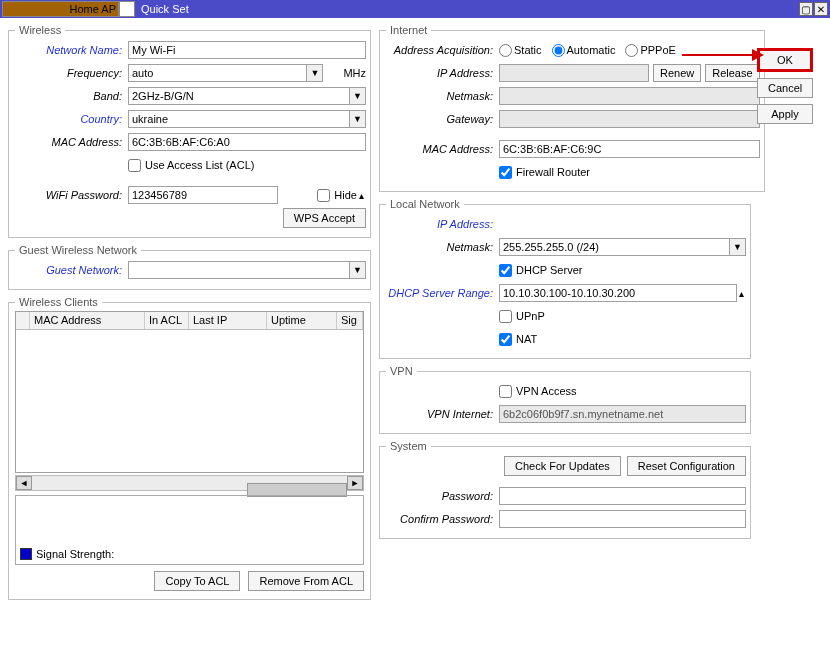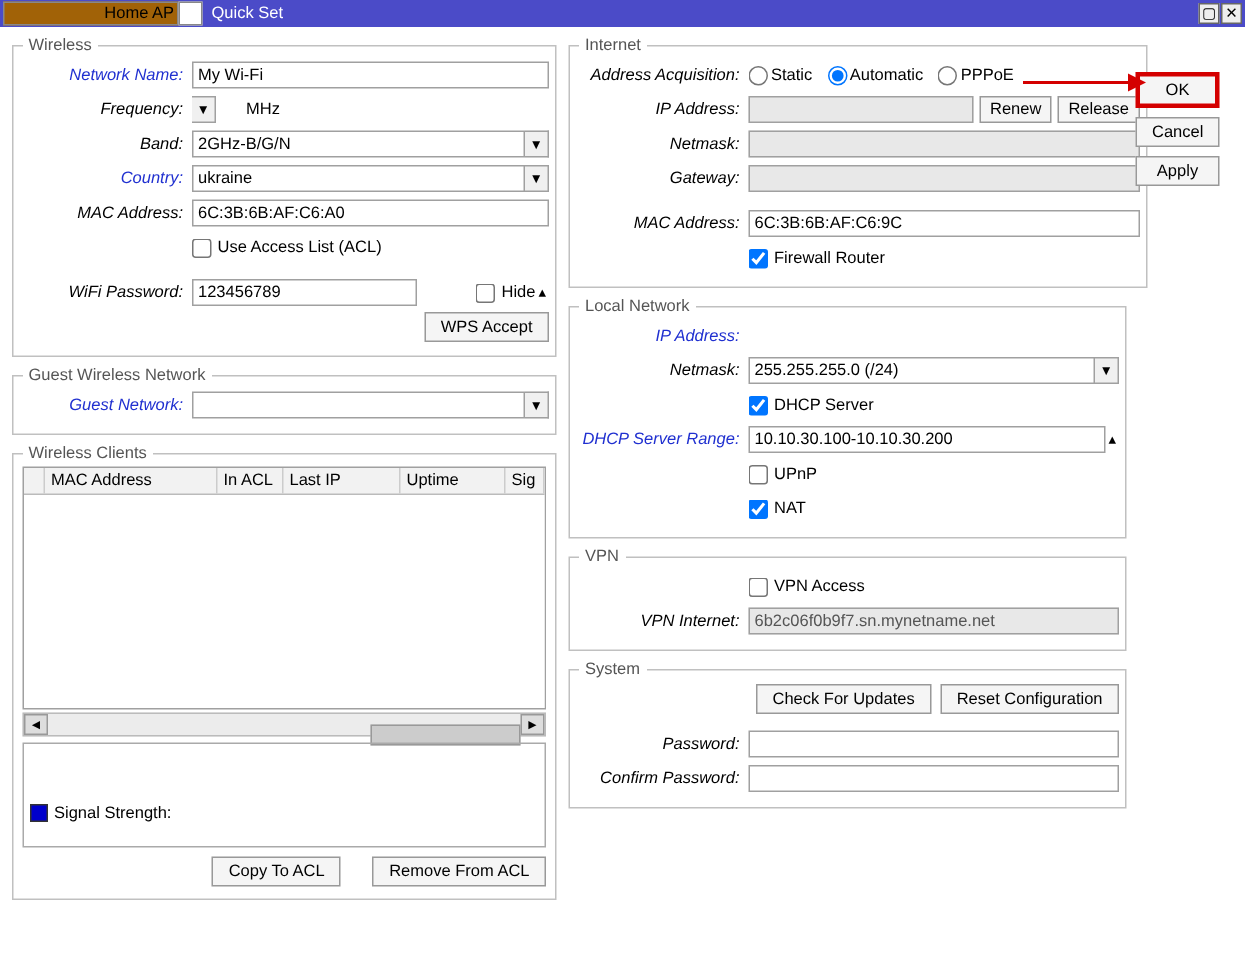--- a/index.html
+++ b/index.html
@@ -190,26 +190,26 @@
   width:16px;height:14px;background:#ddd;border:1px solid #999;
   display:flex;align-items:center;justify-content:center;font-size:9px;
 }
 .scroll-h .track{flex:1;position:relative;}
 .scroll-h .thumb{position:absolute;right:0;top:0;height:14px;width:100px;background:#ccc;border:1px solid #999;}
 .signal-box{
   border:1px solid #aaa;
   margin:4px 6px; height:70px; position:relative;
 }
 .signal-label{
-  position:absolute; bottom:16px; left:4px;
+  position:absolute; bottom:4px; left:4px;
   display:flex; align-items:center; gap:4px;
   font-size:11px;
 }
 .legend-sq{width:12px;height:12px;background:#0000cc;border:1px solid #333;}
-.bottom-btns{display:flex; justify-content:flex-end; gap:21px; padding:2px 6px 6px 6px;}
+.bottom-btns{display:flex; justify-content:flex-end; gap:8px; padding:2px 6px 6px 6px;}
 .unit{margin-left:20px; font-size:11px;}
 .up-tri{font-size:10px; cursor:pointer; padding:0 2px;}
 </style>
 </head>
 <body>
 
 <div class="titlebar">
   <input class="title-select" readonly="" value="Home AP" style="">
   <div class="title-dd-btn">▼</div>
   <span class="title-text">Quick Set</span>
@@ -222,20 +222,21 @@
 
   <div class="col-left">
     <fieldset>
       <legend>Wireless</legend>
       <div class="row">
         <div class="lbl blue">Network Name:</div>
         <input class="fld" value="My Wi-Fi" style="">
       </div>
       <div class="row">
         <div class="lbl">Frequency:</div>
+        <input class="fld" value="auto" style="">
         <div class="dd">▼</div>
         <span class="unit">MHz</span>
       </div>
       <div class="row">
         <div class="lbl">Band:</div>
         <input class="fld" value="2GHz-B/G/N" style="">
         <div class="dd">▼</div>
       </div>
       <div class="row">
         <div class="lbl blue">Country:</div>

